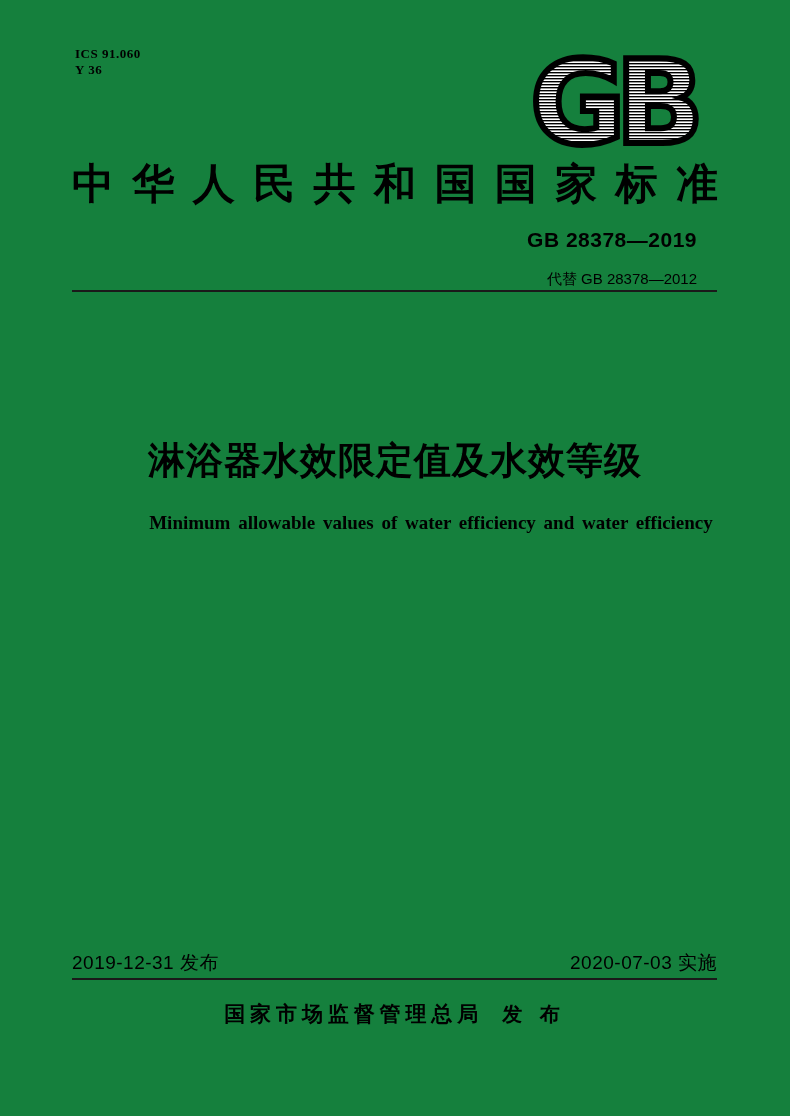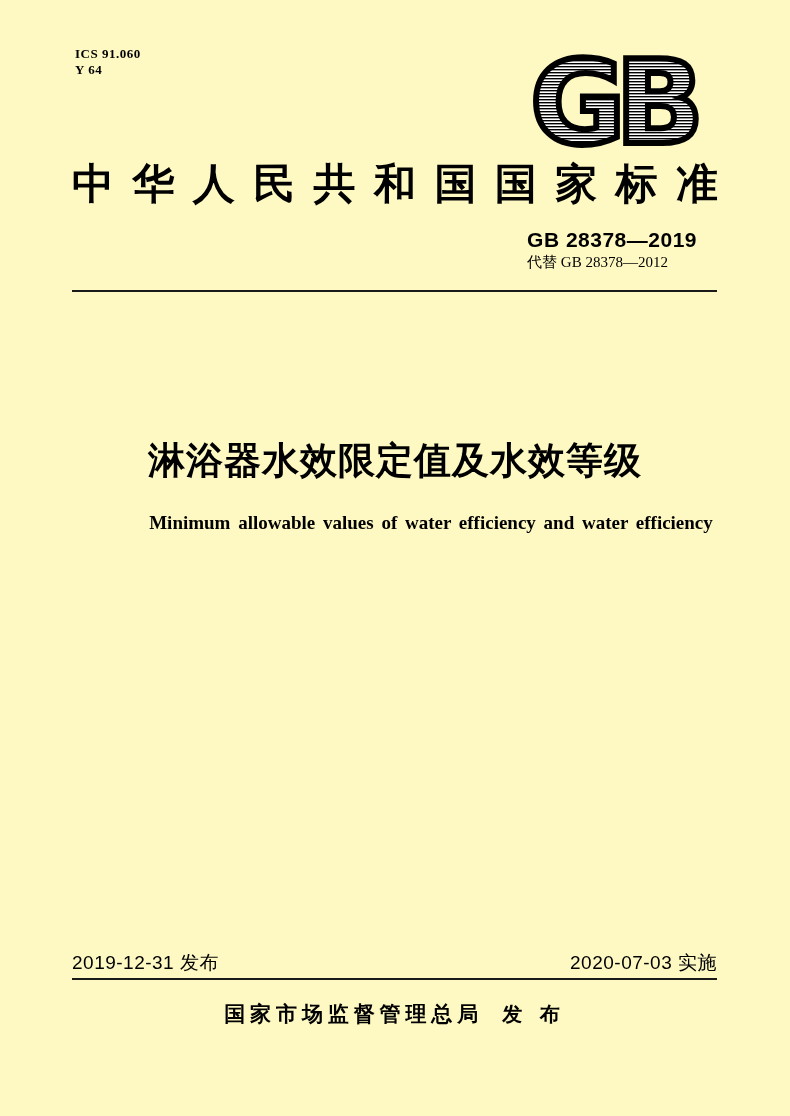--- a/index.html
+++ b/index.html
@@ -6,21 +6,21 @@
   html, body { background: #ffffff; }
   body {
     width: 790px; height: 1116px;
     font-family: "Liberation Serif", serif;
     color: #000;
     position: relative;
     overflow: hidden;
   }
   .page {
     position: absolute; inset: 0;
-    background: #fef9c3;
+    background: #15803d;
   }
 
   
   .meta {
     position: absolute; top: 46px; left: 75px;
     font-family: "Liberation Serif", serif;
     font-weight: bold; font-size: 13px; line-height: 16px;
     letter-spacing: 0.5px;
   }
 
@@ -32,30 +32,30 @@
     position: absolute; top: 160px; left: 72px; width: 646px;
     font-family: "Liberation Serif", serif;
     font-weight: bold; font-size: 42px; line-height: 48px;
     text-align: justify; text-align-last: justify;
     white-space: nowrap;
   }
 
   
   .stdnum {
     position: absolute; top: 228px; right: 93px;
-    text-align: left;
+    text-align: right;
   }
   .stdnum-main {
     font-family: "Liberation Sans", sans-serif;
     font-weight: bold; font-size: 21px; line-height: 24px;
     letter-spacing: 0.5px;
   }
   .stdnum-replace {
-    font-family: Liberation Serif, serif;
-    font-size: 15px; line-height: 18px; margin-top: 1px;
+    font-family: Liberation Sans, sans-serif;
+    font-size: 15px; line-height: 18px; margin-top: 18px;
   }
 
   .rule { position: absolute; left: 72px; width: 645px; height: 2px; background: #1a1a1a; }
   .rule-top { top: 290px; }
   .rule-bottom { top: 978px; }
 
   
   .title-cn {
     position: absolute; top: 439px; left: 0; width: 100%;
     text-align: center;
@@ -99,21 +99,21 @@
     white-space: nowrap;
   }
 </style>
 </head>
 <body>
 
 <div class="page">
 
   <div class="meta">
     <div>ICS 91.060</div>
-    <div>Y 64</div>
+    <div>Y 36</div>
   </div>
 
   <div class="gb-logo">
     <svg width="200" height="94" viewBox="0 0 200 94" aria-hidden="true">
       <defs>
         <pattern id="gbstripes" width="3" height="3" patternUnits="userSpaceOnUse">
           <rect width="3" height="3" fill="#ffffff"></rect>
           <rect width="3" height="1.4" fill="#000000"></rect>
         </pattern>
       </defs>

